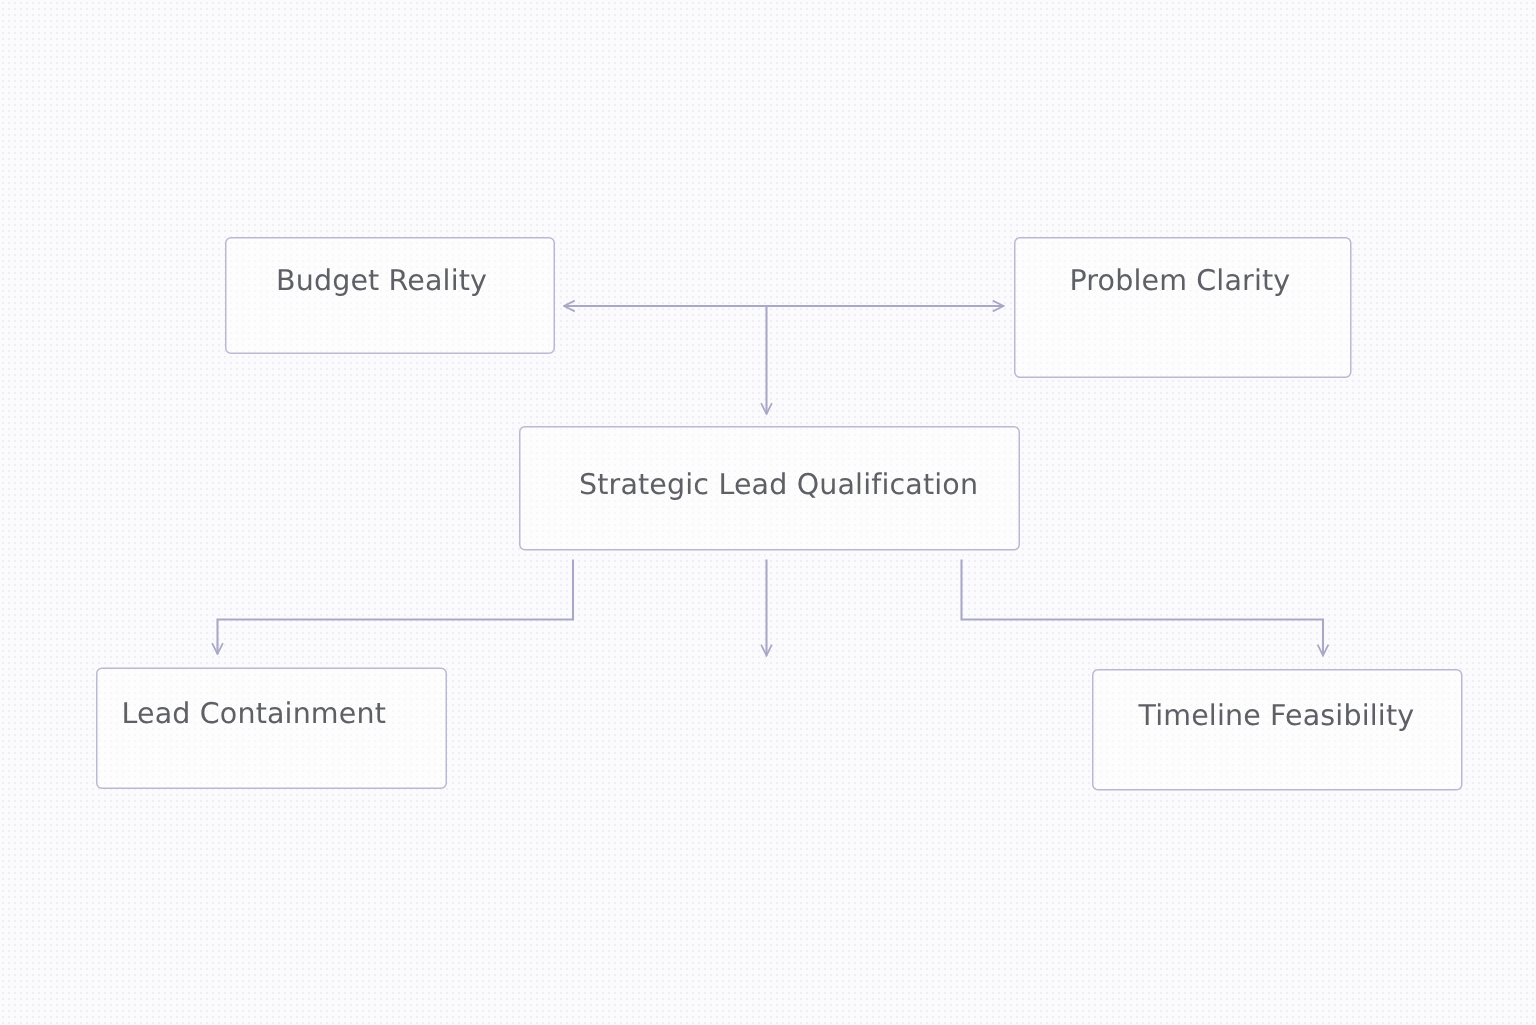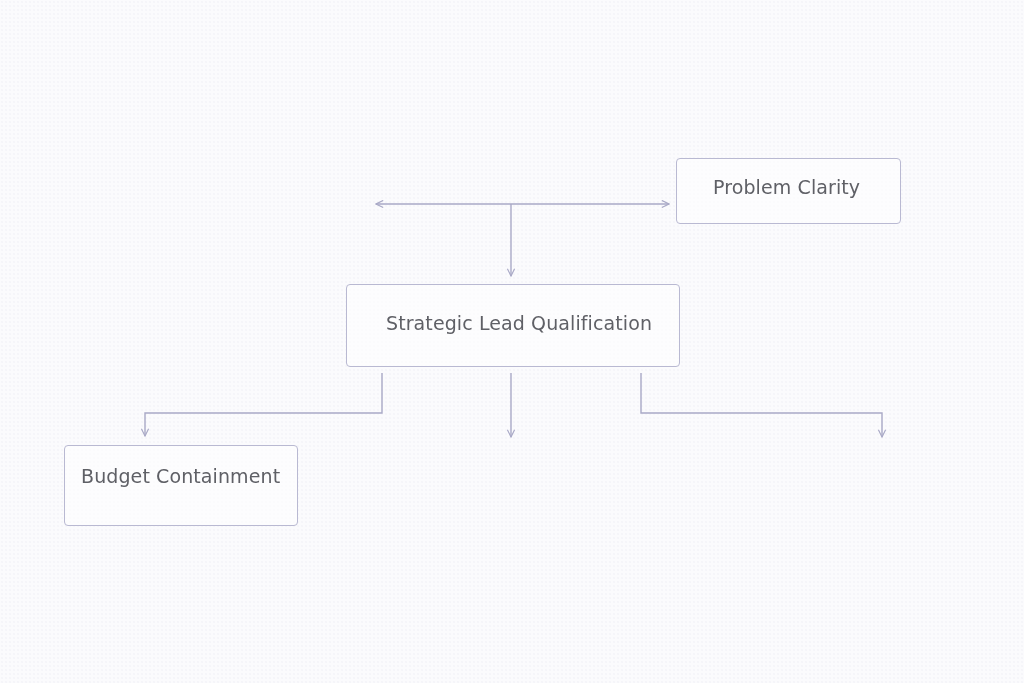--- a/index.html
+++ b/index.html
@@ -60,28 +60,34 @@
 
     <line x1="511" y1="204" x2="511" y2="276" stroke="#a9a9c6" stroke-width="1.4" marker-end="url(#arrow)"></line>
 
     <polyline points="382,373 382,413 145,413 145,436" fill="none" stroke="#a9a9c6" stroke-width="1.4" marker-end="url(#arrow)"></polyline>
 
     <line x1="511" y1="373" x2="511" y2="437" stroke="#a9a9c6" stroke-width="1.4" marker-end="url(#arrow)"></line>
 
     <polyline points="641,373 641,413 882,413 882,437" fill="none" stroke="#a9a9c6" stroke-width="1.4" marker-end="url(#arrow)"></polyline>
   </svg>
 
+  <div class="node" style="left:150px; top:158px; width:220px; height:78px;">
+    <span style="left:33px; top:17px;">Budget Reality</span>
+  </div>
 
-  <div class="node" style="left:676px; top:158px; width:225px; height:66px;">
+  <div class="node" style="left:676px; top:158px; width:225px; height:94px;">
     <span style="left:36px; top:17px;">Problem Clarity</span>
   </div>
 
   <div class="node" style="left:346px; top:284px; width:334px; height:83px;">
     <span style="left:23px; top:27px;margin-left:16px;">Strategic Lead Qualification</span>
   </div>
 
   <div class="node" style="left:64px; top:445px; width:234px; height:81px;">
-    <span style="left:16px; top:19px;">Budget Containment</span>
+    <span style="left:16px; top:19px;">Lead Containment</span>
   </div>
 
 
+  <div class="node" style="left:728px; top:446px; width:247px; height:81px;">
+    <span style="left:30px; top:19px;">Timeline Feasibility</span>
+  </div>
 
 </div>
 
 </body></html>

